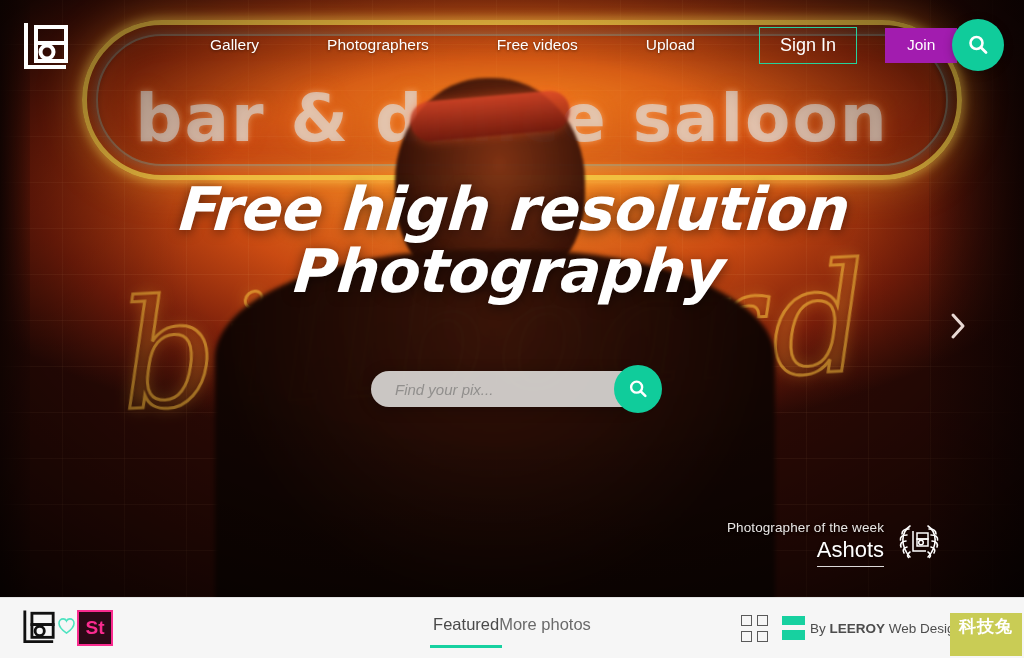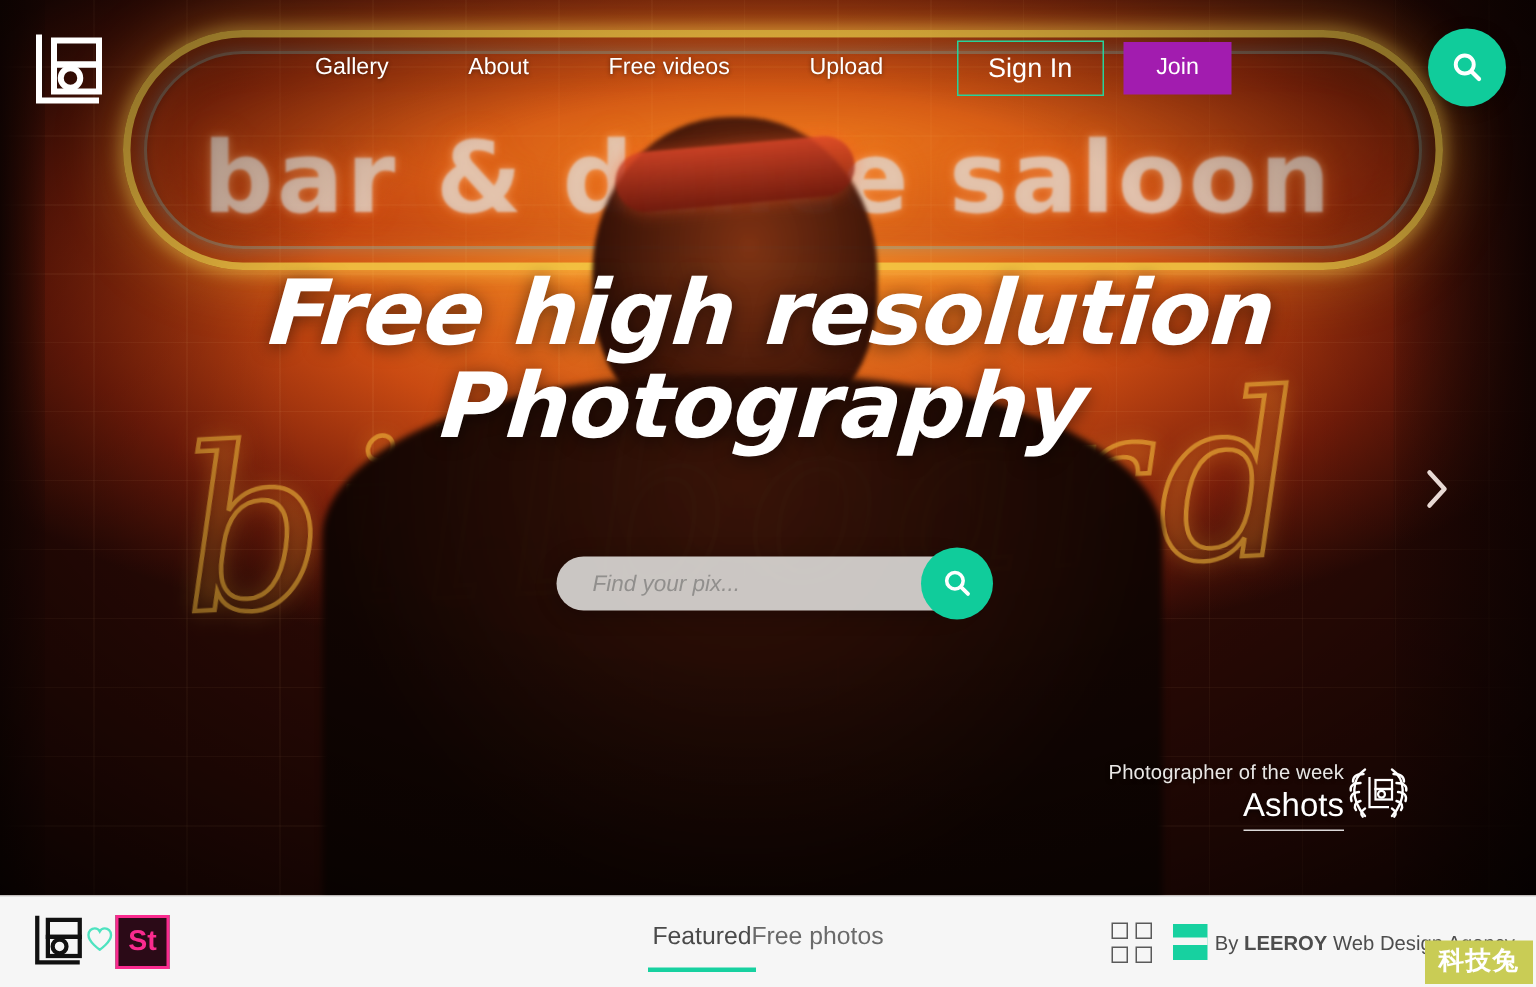--- a/index.html
+++ b/index.html
@@ -124,21 +124,21 @@
     display:flex; align-items:center;
     z-index:20;
   }
   .logo {
     margin-left:22px;
     width:48px; height:50px;
     flex:0 0 auto;
   }
   .logo svg { display:block; }
   .nav-links {
-    display:flex; align-items:center; gap:1px;
+    display:flex; align-items:center; gap:16px;
     margin-left:114px;
   }
   .nav-link {
     color:#fff;
     font-size:15.5px;
     padding:8px 26px;
     text-decoration:none;
     white-space:nowrap;
     text-shadow:0 1px 3px rgba(0,0,0,.45);
     cursor:pointer;
@@ -216,22 +216,22 @@
 
   .next-arrow {
     position:absolute; right:48px; top:308px;
     width:36px; height:36px;
     display:flex; align-items:center; justify-content:center;
     z-index:15; cursor:pointer;
   }
 
   
   .potw {
-    position:absolute; right:82px; bottom:42px;
-    display:flex; align-items:center; gap:0;
+    position:absolute; right:82px; bottom:30px;
+    display:flex; align-items:flex-end; gap:12px;
     z-index:15;
   }
   .potw-text { text-align:right; color:#fff; }
   .potw-label {
     font-size:13.5px; color:#e9e7e5; letter-spacing:.1px;
     text-shadow:0 1px 3px rgba(0,0,0,.6);
   }
   .potw-name {
     font-size:22px; color:#fff; margin-top:2px;
     padding-bottom:3px;
@@ -293,21 +293,21 @@
   }
   .leeroy-text { font-size:13.5px; color:#4d4d4d; white-space:nowrap; }
   .leeroy-text b { font-weight:700; }
 
   .watermark {
     position:absolute; right:2px; bottom:2px;
     background:#c9cc55;
     color:#fff;
     font-family:"DejaVu Sans", sans-serif;
     font-size:17px; font-weight:700;
-    padding:2px 9px 4px;
+    padding:2px 9px 18px;
     letter-spacing:1px;
     z-index:40;
     user-select:none;
   }
 </style>
 </head>
 <body>
 
 <div class="hero">
 
@@ -333,21 +333,21 @@
       <svg width="48" height="50" viewBox="0 0 48 50" aria-hidden="true">
         <path d="M4 3 L4 47 L44 47" fill="none" stroke="#ffffff" stroke-width="4"></path>
         <rect x="14" y="7" width="30" height="16" fill="none" stroke="#ffffff" stroke-width="4"></rect>
         <rect x="14" y="23" width="30" height="18" fill="none" stroke="#ffffff" stroke-width="4"></rect>
         <circle cx="25" cy="32" r="6.5" fill="none" stroke="#ffffff" stroke-width="4"></circle>
       </svg>
     </div>
 
     <div class="nav-links">
       <a class="nav-link">Gallery</a>
-      <a class="nav-link">About</a>
+      <a class="nav-link">Photographers</a>
       <a class="nav-link">Free videos</a>
       <a class="nav-link">Upload</a>
       <button class="btn-signin">Sign In</button>
       <button class="btn-join">Join</button>
     </div>
 
     <div class="search-fab">
       <svg width="24" height="24" viewBox="0 0 24 24" aria-hidden="true">
         <circle cx="10.5" cy="10" r="6" fill="none" stroke="#fff" stroke-width="2.6"></circle>
         <line x1="15" y1="14.6" x2="20" y2="19.6" stroke="#fff" stroke-width="2.8" stroke-linecap="round"></line>
@@ -424,21 +424,21 @@
       <svg width="19" height="18" viewBox="0 0 24 22" aria-hidden="true">
         <path d="M12 20 C12 20 2.5 13.6 2.5 7.6 C2.5 4.3 5 2 7.8 2 C9.8 2 11.3 3.2 12 4.6 C12.7 3.2 14.2 2 16.2 2 C19 2 21.5 4.3 21.5 7.6 C21.5 13.6 12 20 12 20 Z" fill="none" stroke="#4ee3c0" stroke-width="2"></path>
       </svg>
     </div>
 
     <div class="st-badge">St</div>
   </div>
 
   <div class="bb-tabs">
     <div class="bb-tab active">Featured</div>
-    <div class="bb-tab">Free photos</div>
+    <div class="bb-tab">More photos</div>
   </div>
 
   <div class="bb-right">
     <div class="grid-icon">
       <span></span>
         <span></span>
         <span></span>
         <span></span>
     </div>
     <div class="leeroy">

